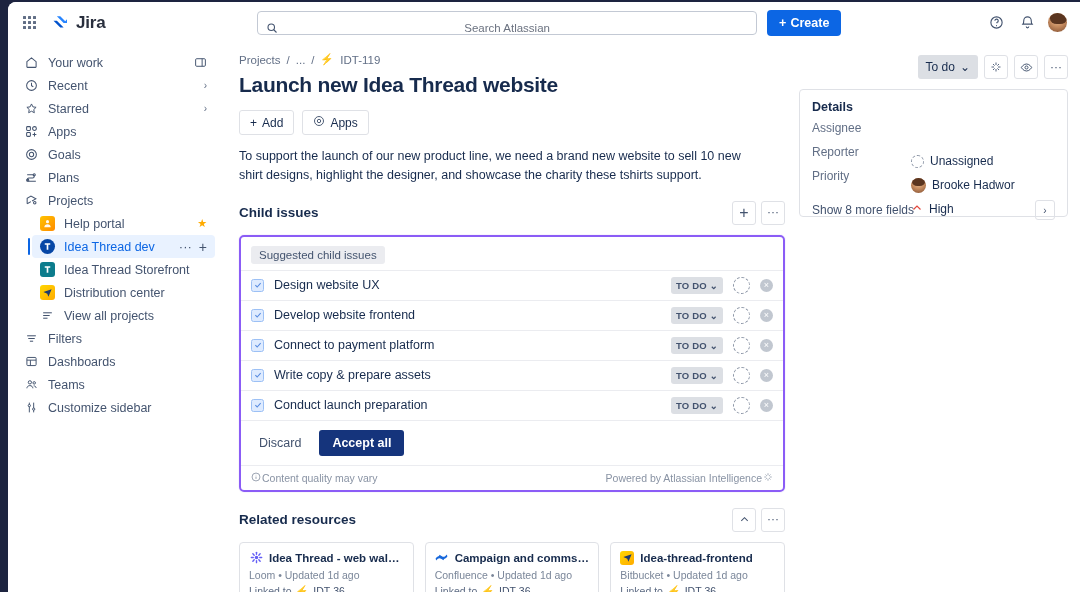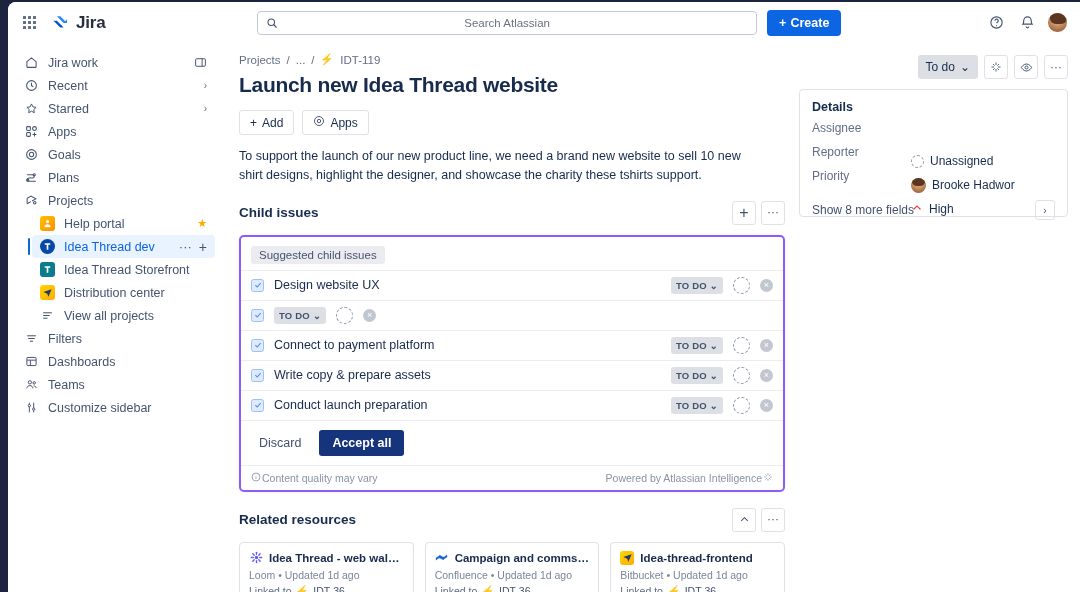--- a/index.html
+++ b/index.html
@@ -28,21 +28,21 @@
   .appswitch { width: 26px; height: 26px; display:flex; align-items:center; justify-content:center; border-radius:4px; cursor:pointer;}
   .grid9 { display:grid; grid-template-columns: repeat(3, 3px); grid-template-rows: repeat(3,3px); gap:2px;}
   .grid9 i { background:#626f86; border-radius:0.5px; display:block; width:3px; height:3px;}
   .logo { display:flex; align-items:center; gap:6px; margin-left:2px;}
   .logo-mark { width:18px; height:18px; position:relative; }
   .logo-text { font-size:17px; font-weight:600; color:#292f3d; letter-spacing:-0.2px;}
   .searchwrap { flex:1; display:flex; justify-content:center; align-items:center; gap:10px; padding-left:8px;}
   .searchbox {
     width: 500px; height: 24px;
     border: 1px solid #c3c9d4; border-radius: 4px;
-    display:flex; align-items:center; padding: 0 8px;
+    display:flex; align-items:flex-end; padding: 0 8px;
     position: relative; background:#fff;
   }
   .searchbox .ph {
     position:absolute; left:0; right:0; text-align:center;
     font-size:11.5px; color:#6b7280;
   }
   .createbtn {
     background:#0c66e4; color:#fff; border:none; border-radius:4px;
     height:26px; padding:0 12px; font-size:12.5px; font-weight:600;
     display:flex; align-items:center; gap:4px; cursor:pointer;
@@ -287,21 +287,21 @@
 
     <div class="sidebar">
       <div class="snav">
 
         <div class="sitem">
           <span class="sicon">
             <svg width="13" height="13" viewBox="0 0 24 24" fill="none" stroke="#44546f" stroke-width="1.9">
                 <path d="M3.5 10.5 12 3.5l8.5 7V20a1 1 0 0 1-1 1h-15a1 1 0 0 1-1-1z"></path>
               </svg>
           </span>
-          <span class="lbl">Jira work</span>
+          <span class="lbl">Your work</span>
           <span class="rowacts">
             <svg width="13" height="13" viewBox="0 0 24 24" fill="none" stroke="#44546f" stroke-width="1.8">
                 <rect x="3" y="5" width="18" height="14" rx="2"></rect>
                 <line x1="15" y1="5" x2="15" y2="19"></line>
               </svg>
           </span>
         </div>
 
         <div class="sitem">
           <span class="sicon">
@@ -527,20 +527,21 @@
             <span class="dashav"></span>
             <span class="xbtn">×</span>
           </div>
 
           <div class="airow">
             <span class="cbx">
                 <svg width="8" height="8" viewBox="0 0 24 24" fill="none" stroke="#5a8de0" stroke-width="3.2">
                   <polyline points="4,12.5 9.5,18 20,6.5"></polyline>
                 </svg>
               </span>
+            <span class="nm">Develop website frontend</span>
             <span class="todopill">
                 <span>TO DO</span>
                 <span>⌄</span>
               </span>
             <span class="dashav"></span>
             <span class="xbtn">×</span>
           </div>
 
           <div class="airow">
             <span class="cbx">

